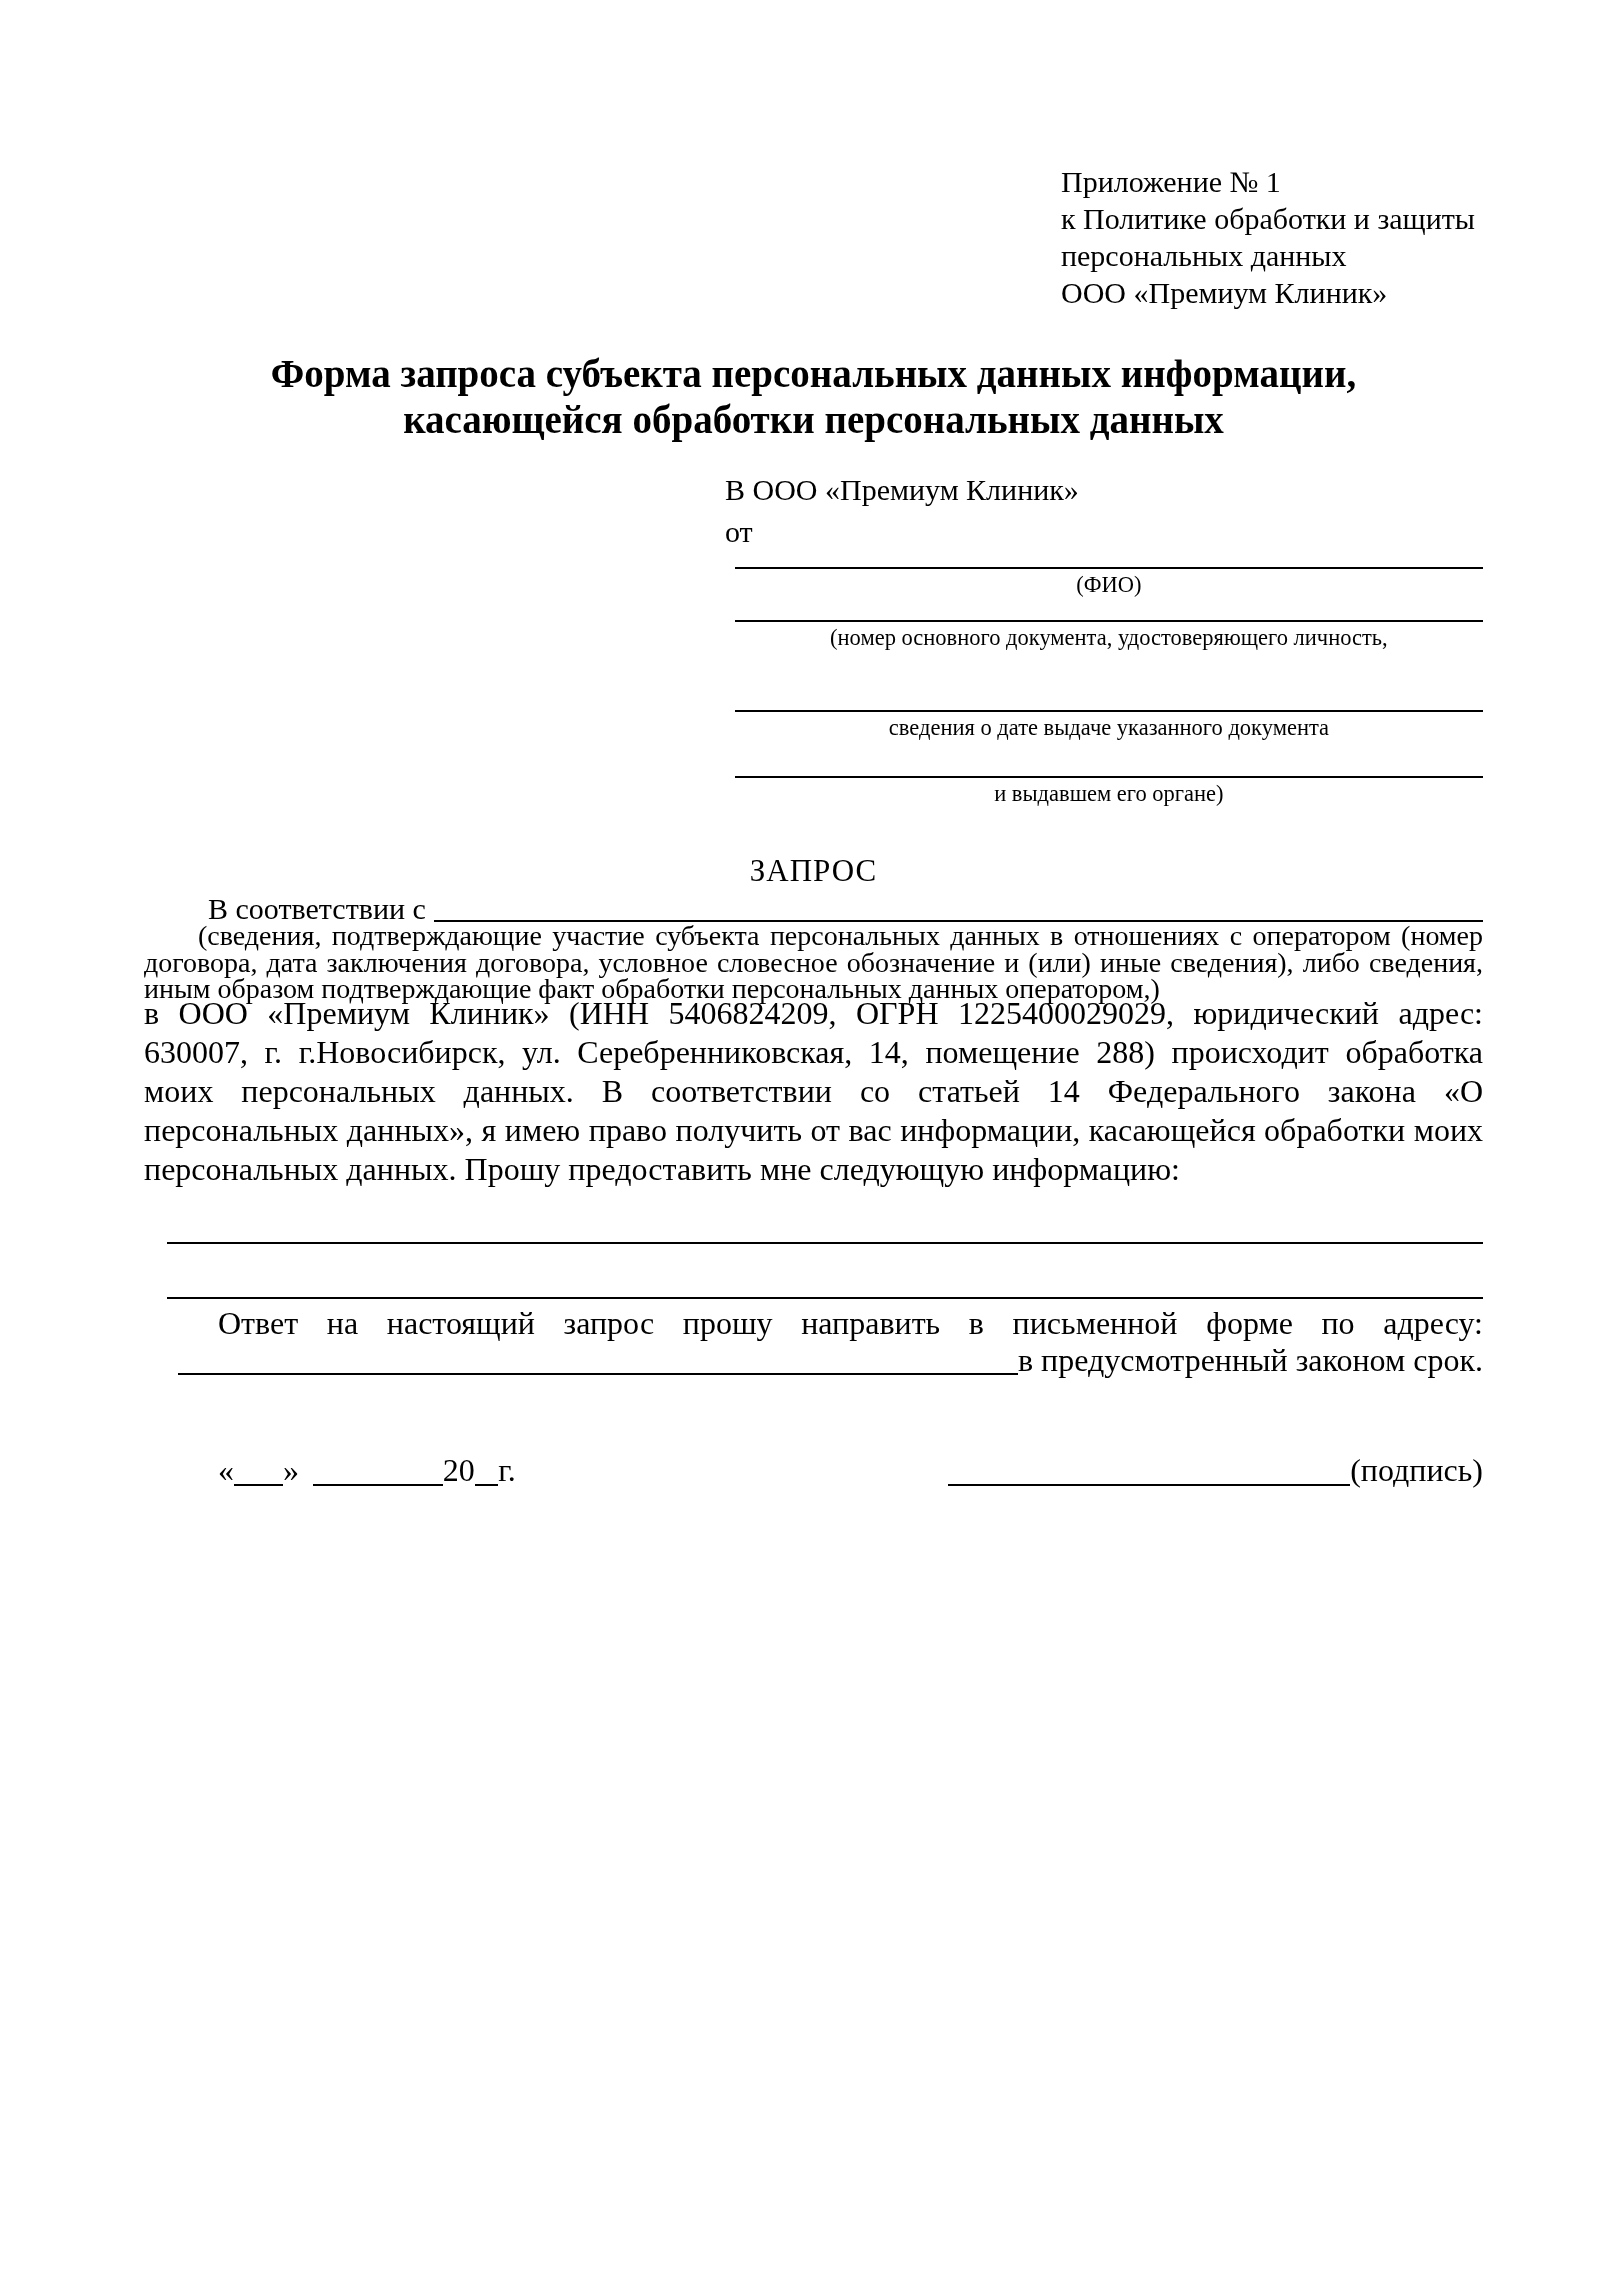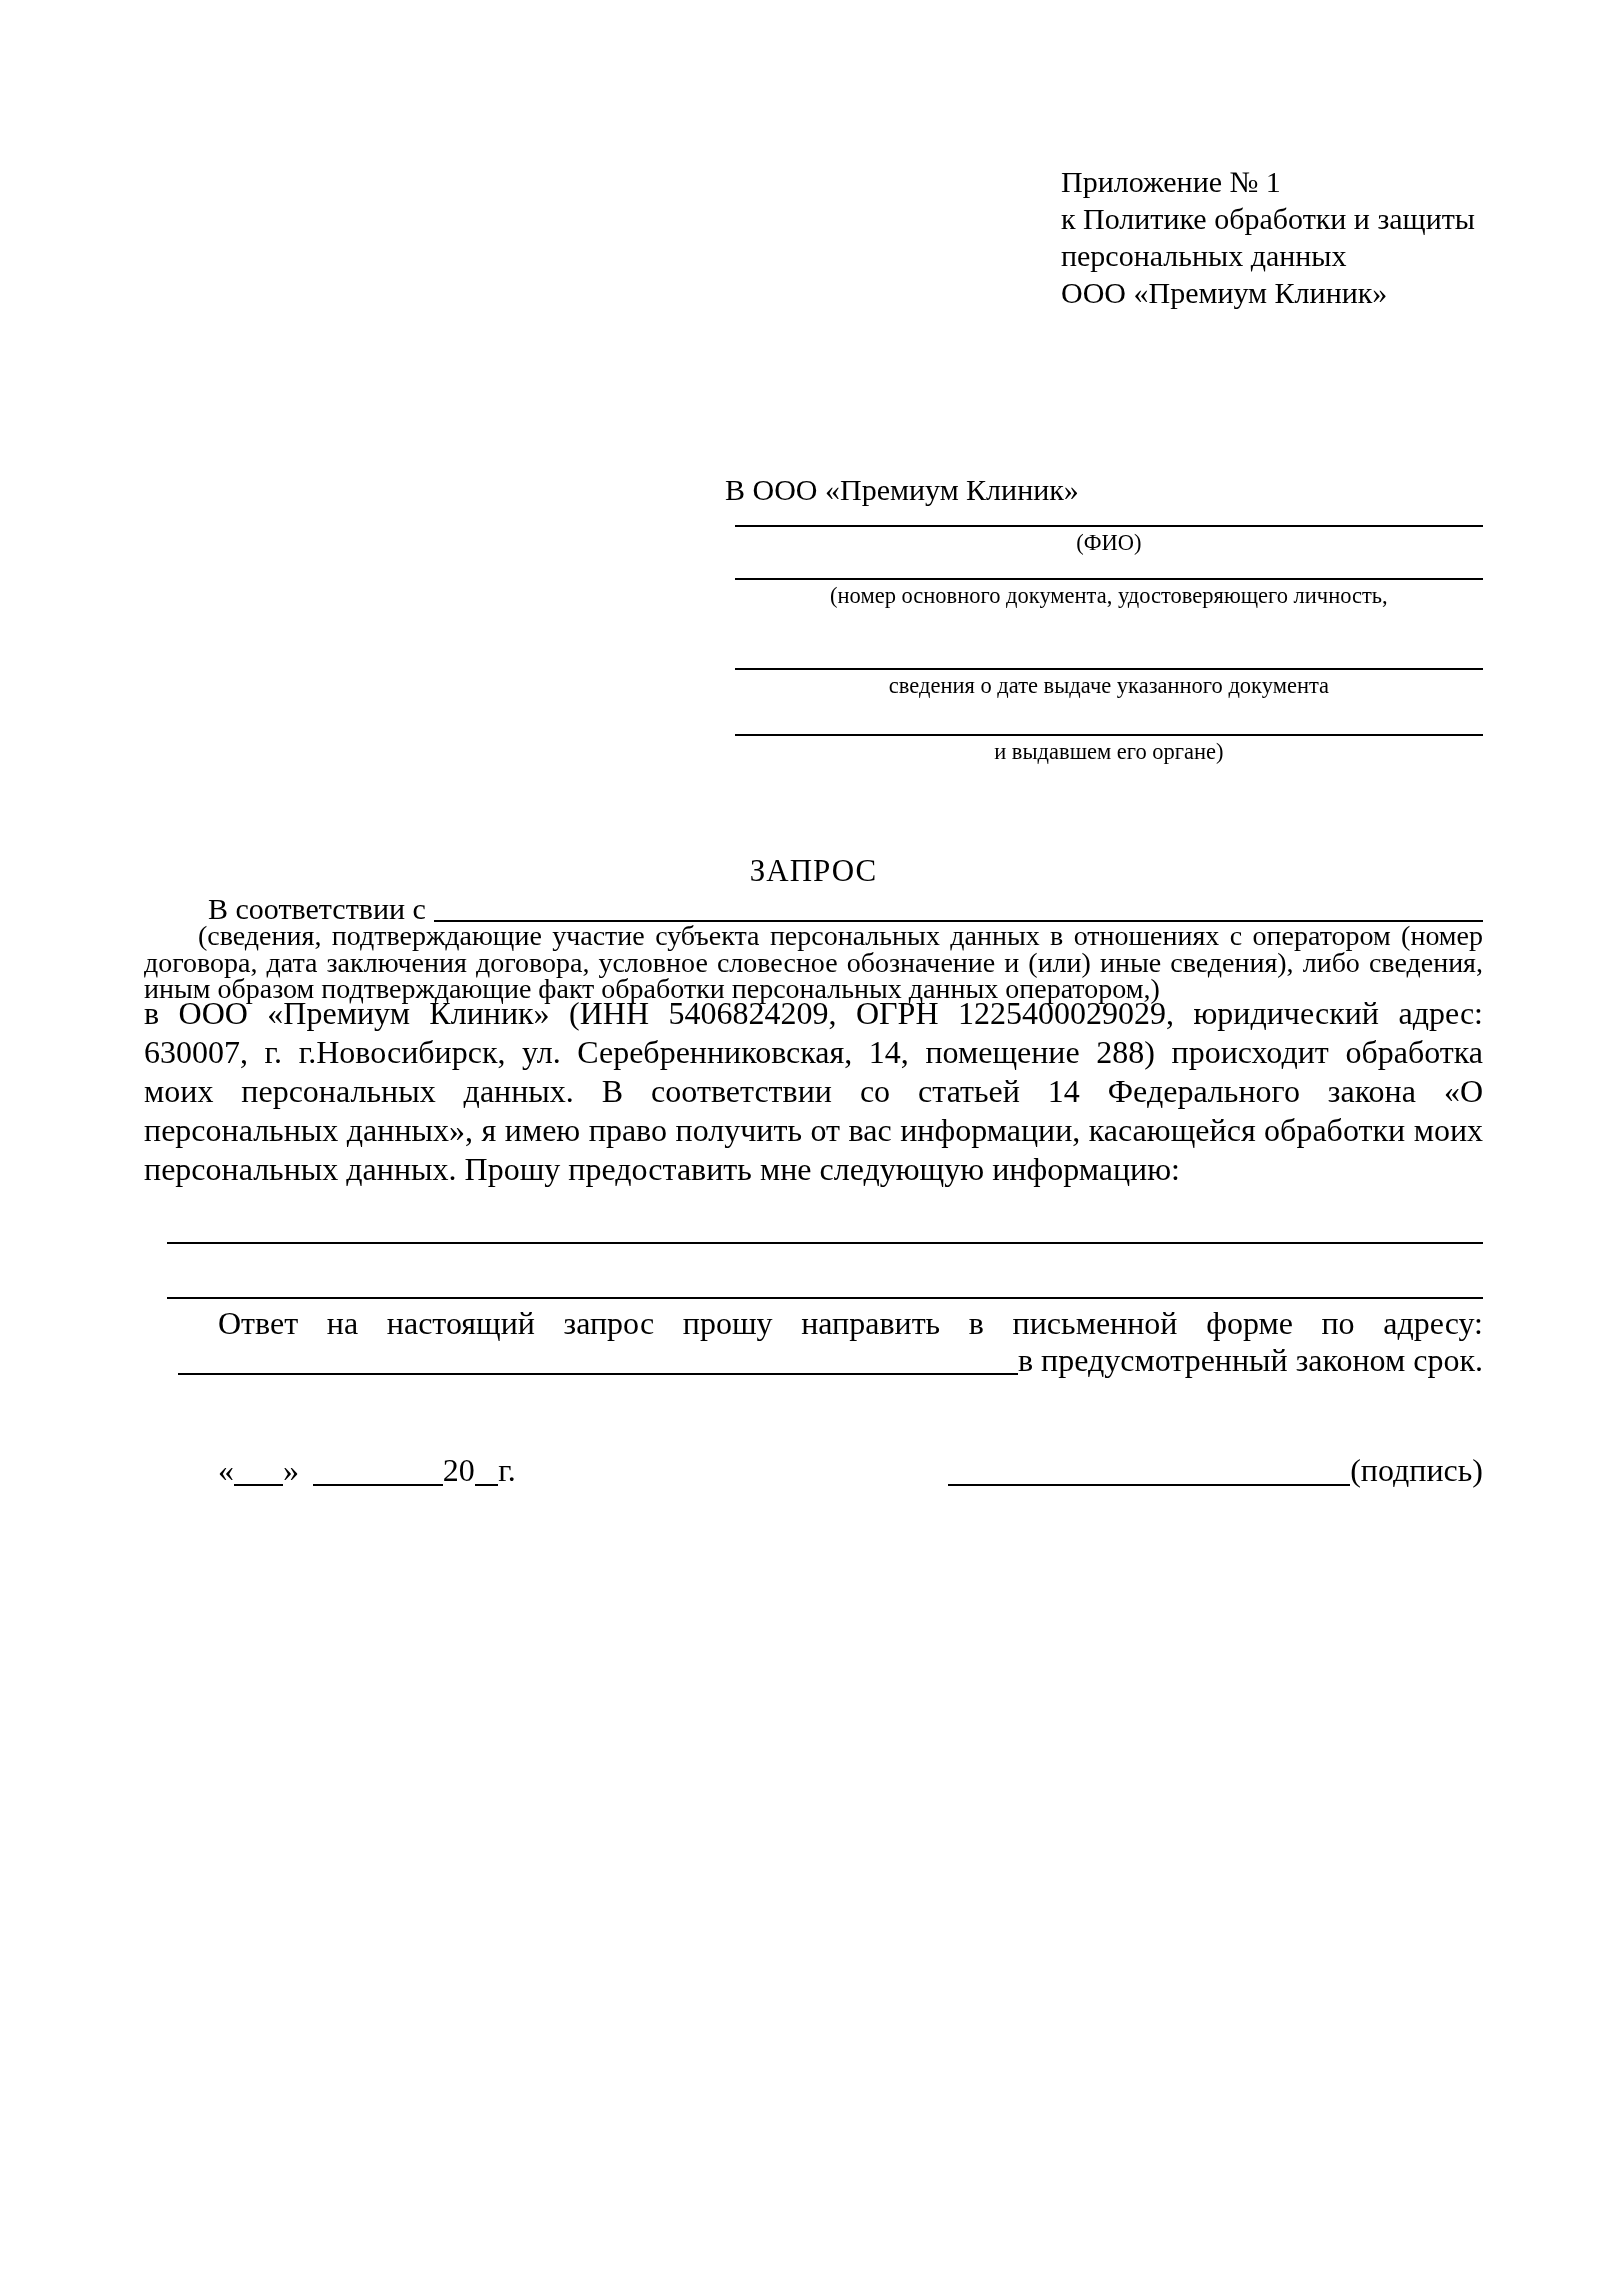--- a/index.html
+++ b/index.html
@@ -180,23 +180,28 @@
 
 <div class="page">
 
   <div class="appendix-header">
     <div>Приложение № 1</div>
     <div>к Политике обработки и защиты</div>
     <div>персональных данных</div>
     <div>ООО «Премиум Клиник»</div>
   </div>
 
+  <div class="doc-title">
+    <div>Форма запроса субъекта персональных данных информации,</div>
+    <div>касающейся обработки персональных данных</div>
+  </div>
 
   <div class="addressee">
     <div class="to-line">В ООО «Премиум Клиник»</div>
+    <div class="from-line">от</div>
 
     <div class="field f1">
       <div class="field-line"></div>
       <div class="field-caption">(ФИО)</div>
     </div>
 
     <div class="field f2">
       <div class="field-line"></div>
       <div class="field-caption">(номер основного документа, удостоверяющего личность,</div>
     </div>

